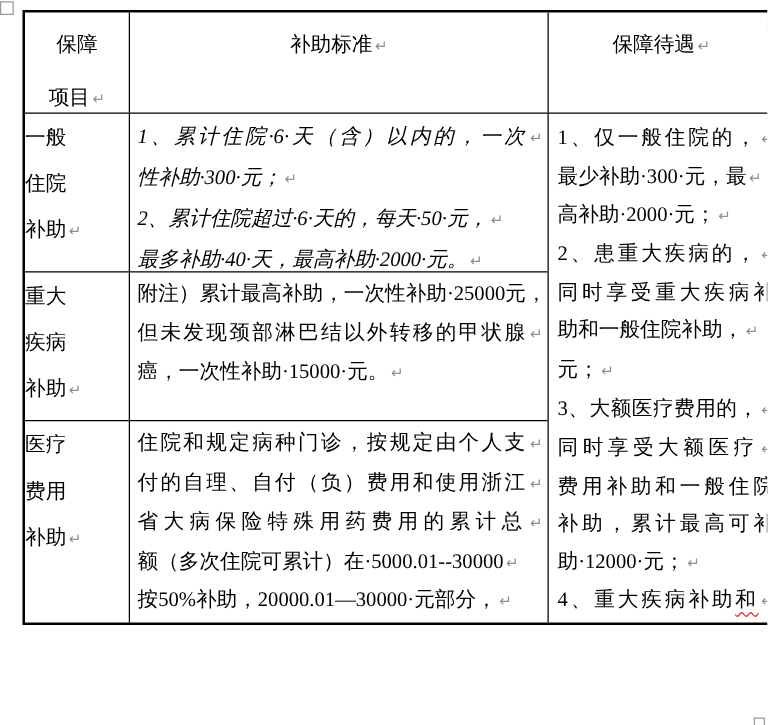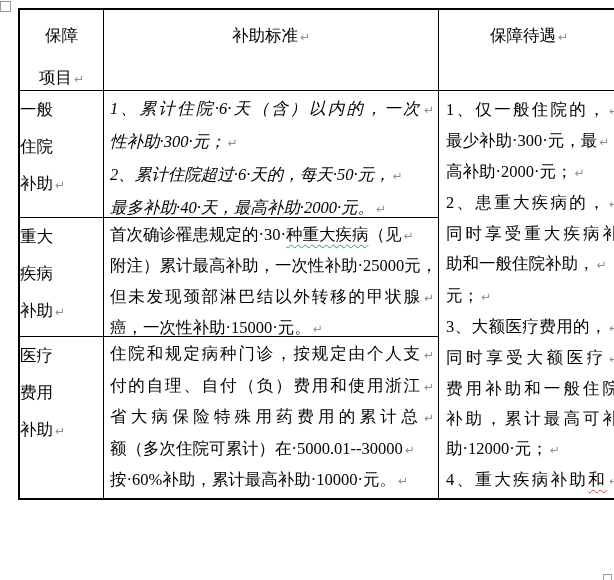--- a/index.html
+++ b/index.html
@@ -116,35 +116,35 @@
         <div class="line j"><span>大额医疗费用补助</span><span class="mk">↵</span></div>
         <div class="line j"><span>不能同时享受。</span><span class="mk">↵</span></div>
       </div>
 
     <div class="cell lab bt">
         <div class="line"><span>重大</span></div>
         <div class="line"><span>疾病</span></div>
         <div class="line"><span>补助</span><span class="mk">↵</span></div>
       </div>
     <div class="cell std std-r2 bt bl">
-        <div class="line"><span>首次确诊罹患规定的·30·</span><span class="wavy" style="text-decoration-color: rgb(46, 158, 79);">种重大疾病</span><span>（见</span><span class="mk">↵</span></div>
         <div class="line"><span>附注）累计最高补助，一次性补助·25000元，</span><span class="mk">↵</span></div>
         <div class="line j"><span>但未发现颈部淋巴结以外转移的甲状腺</span><span class="mk">↵</span></div>
         <div class="line"><span>癌，一次性补助·15000·元。</span><span class="mk">↵</span></div>
       </div>
 
     <div class="cell lab bt">
         <div class="line"><span>医疗</span></div>
         <div class="line"><span>费用</span></div>
         <div class="line"><span>补助</span><span class="mk">↵</span></div>
       </div>
     <div class="cell std std-r3 bt bl">
         <div class="line j"><span>住院和规定病种门诊，按规定由个人支</span><span class="mk">↵</span></div>
         <div class="line j"><span>付的自理、自付（负）费用和使用浙江</span><span class="mk">↵</span></div>
         <div class="line j"><span>省大病保险特殊用药费用的累计总</span><span class="mk">↵</span></div>
         <div class="line"><span>额（多次住院可累计）在·5000.01--30000</span><span class="mk">↵</span></div>
+        <div class="line"><span>按50%补助，20000.01—30000·元部分，</span><span class="mk">↵</span></div>
         <div class="line"><span>按·60%补助，累计最高补助·10000·元。</span><span class="mk">↵</span></div>
       </div>
   </div>
 
   <div class="handle-br"></div>
 
 </div>
 
 </body></html>

